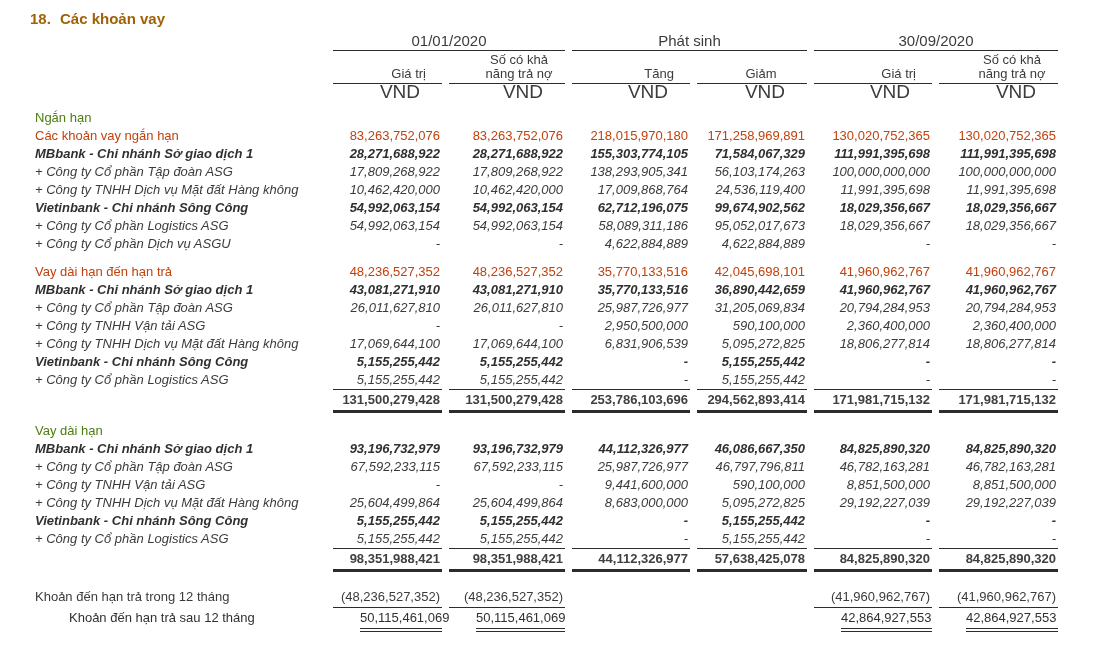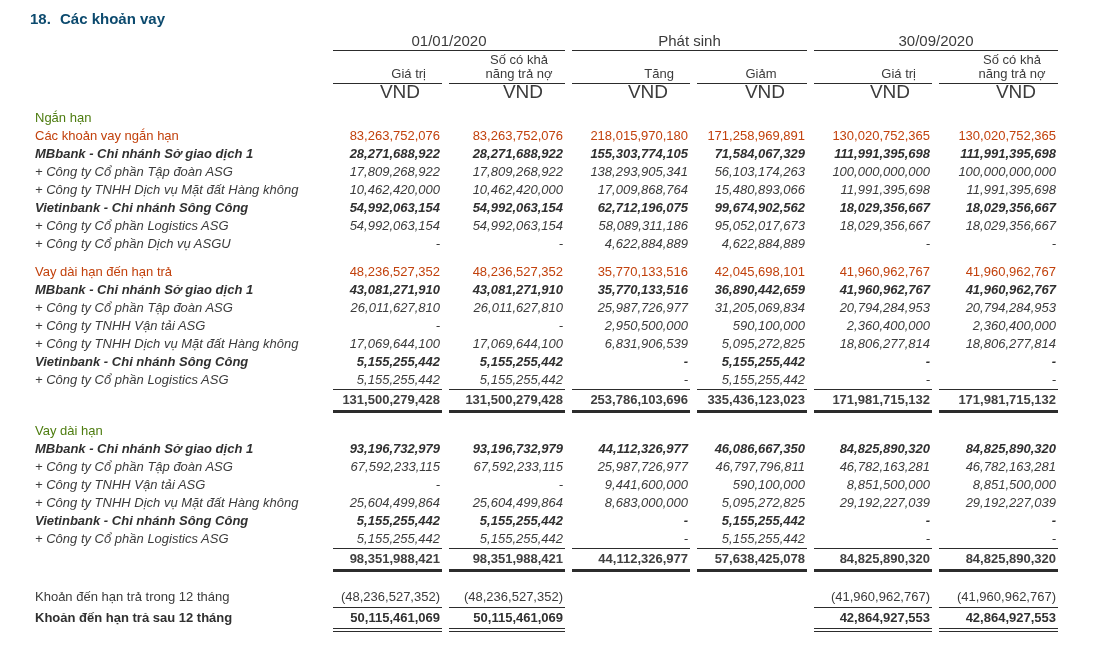--- a/index.html
+++ b/index.html
@@ -2,21 +2,21 @@
 <html><head>
 <meta charset="utf-8">
 <style>
   html,body{margin:0;padding:0;}
   body{
     width:1093px;height:660px;overflow:hidden;background:#ffffff;
     font-family:"Liberation Sans", sans-serif;
     color:#3b3b3b;
   }
   .page{padding:8px 0 0 30px;}
-  .title-row{font-size:15px;font-weight:bold;color:#0c4a6e;height:22px;line-height:22px;}
+  .title-row{font-size:15px;font-weight:bold;color:#a16207;height:22px;line-height:22px;}
   .title-num{display:inline-block;width:30px;}
   
   .hrow,.trow{display:grid;grid-template-columns:296px 116px 123px 125px 117px 125px 126px;}
   .table{margin-top:2px;}
   
   .hrow-a{height:19px;line-height:17px;font-size:15px;}
   .groupcell{grid-column:span 2;margin-left:7px;border-bottom:1.5px solid #2c2c2c;text-align:center;}
   .hrow-b{font-size:13px;}
   .hcol{margin-left:7px;border-bottom:1.5px solid #2c2c2c;display:flex;justify-content:flex-end;align-items:flex-end;padding:2px 0 2px 0;min-height:30px;box-sizing:border-box;}
   .hcoltext{text-align:left;padding-right:16px;line-height:14px;}
@@ -29,21 +29,21 @@
   .labelcol.lab{padding-left:5px;white-space:nowrap;overflow:hidden;}
   .cell{text-align:right;padding-right:2px;margin-left:7px;white-space:nowrap;}
   .style-section .lab{font-weight:normal;color:#4d7c0f;}
   .style-bold .lab,.style-bold .cell{font-weight:normal;color:#c2410c;}
   .style-bolditalic .lab,.style-bolditalic .cell{font-weight:bold;font-style:italic;color:#303030;}
   .style-italic .lab,.style-italic .cell{font-style:italic;}
   .style-total{height:23px;line-height:20px;}
   .style-total .cell{font-weight:bold;color:#404040;}
   .style-bracket{height:21px;line-height:19px;}
   .style-final{height:23px;line-height:20px;}
-  .style-final .lab,.style-final .cell{font-weight:bold;color:#303030;}
+  .style-final .lab,.style-final .cell{font-weight:normal;color:#303030;margin-left:34px;}
   .rule-above{border-top:1px solid #2c2c2c;}
   .rule-thick{border-bottom:3px solid #2c2c2c;}
   .rule-below{border-bottom:1px solid #2c2c2c;}
   .rule-double{border-bottom:4px double #2c2c2c;}
   .spacer{height:10px;}
   .spacer.lg{height:16px;}
 </style>
 </head>
 <body>
 
@@ -129,21 +129,21 @@
         <div class="cell">138,293,905,341</div>
         <div class="cell">56,103,174,263</div>
         <div class="cell">100,000,000,000</div>
         <div class="cell">100,000,000,000</div>
       </div>
       <div class="trow style-italic">
         <div class="labelcol lab">+ Công ty TNHH Dịch vụ Mặt đất Hàng không</div>
         <div class="cell">10,462,420,000</div>
         <div class="cell">10,462,420,000</div>
         <div class="cell">17,009,868,764</div>
-        <div class="cell">15,480,893,066</div>
+        <div class="cell">24,536,119,400</div>
         <div class="cell">11,991,395,698</div>
         <div class="cell">11,991,395,698</div>
       </div>
       <div class="trow style-bolditalic">
         <div class="labelcol lab">Vietinbank - Chi nhánh Sông Công</div>
         <div class="cell">54,992,063,154</div>
         <div class="cell">54,992,063,154</div>
         <div class="cell">62,712,196,075</div>
         <div class="cell">99,674,902,562</div>
         <div class="cell">18,029,356,667</div>
@@ -229,21 +229,21 @@
         <div class="cell">-</div>
         <div class="cell">5,155,255,442</div>
         <div class="cell">-</div>
         <div class="cell">-</div>
       </div>
       <div class="trow style-total">
         <div class="labelcol lab"></div>
         <div class="cell rule-above rule-thick">131,500,279,428</div>
         <div class="cell rule-above rule-thick">131,500,279,428</div>
         <div class="cell rule-above rule-thick">253,786,103,696</div>
-        <div class="cell rule-above rule-thick">335,436,123,023</div>
+        <div class="cell rule-above rule-thick">294,562,893,414</div>
         <div class="cell rule-above rule-thick">171,981,715,132</div>
         <div class="cell rule-above rule-thick">171,981,715,132</div>
       </div>
       <div class="spacer"></div>
       <div class="trow style-section">
         <div class="labelcol lab">Vay dài hạn</div>
         <div class="cell"></div>
         <div class="cell"></div>
         <div class="cell"></div>
         <div class="cell"></div>

